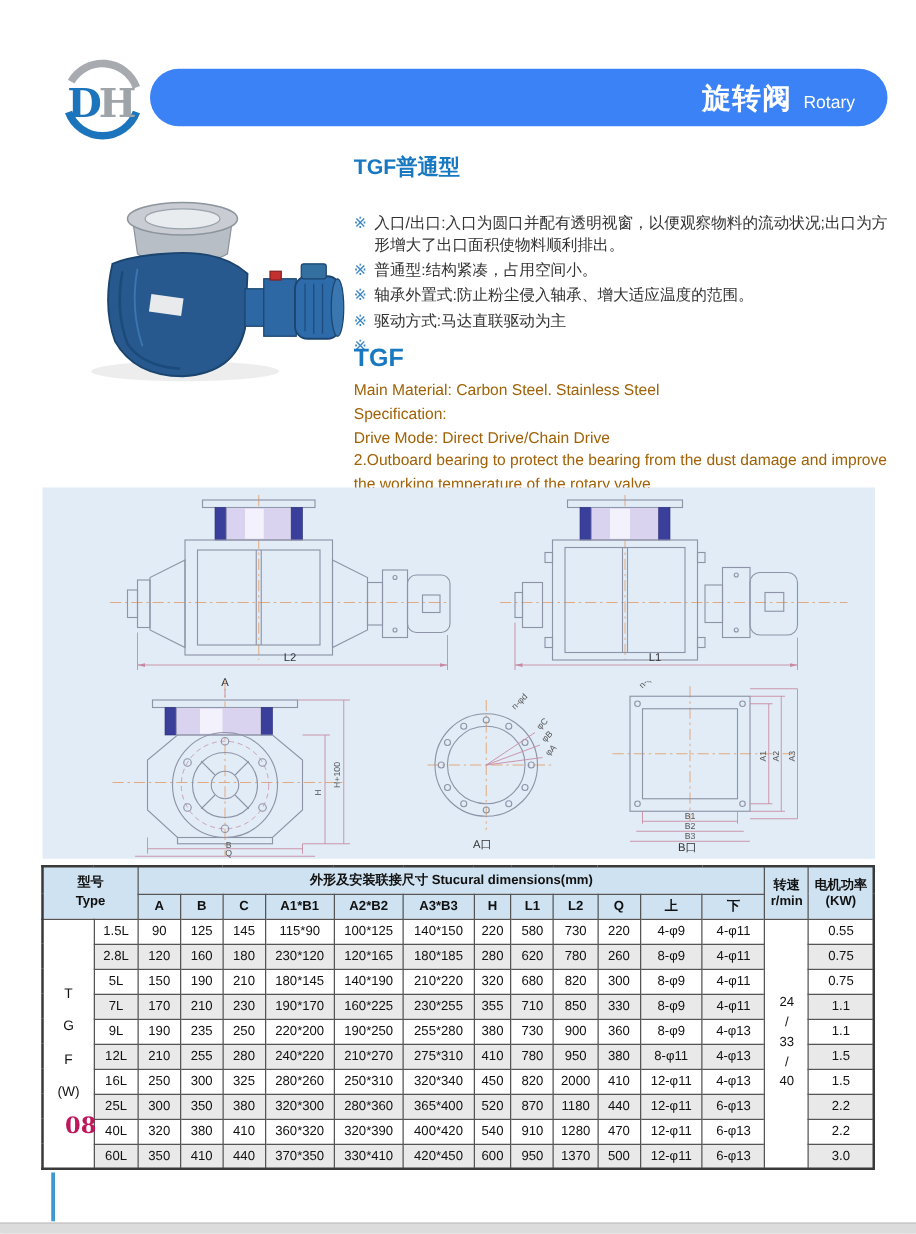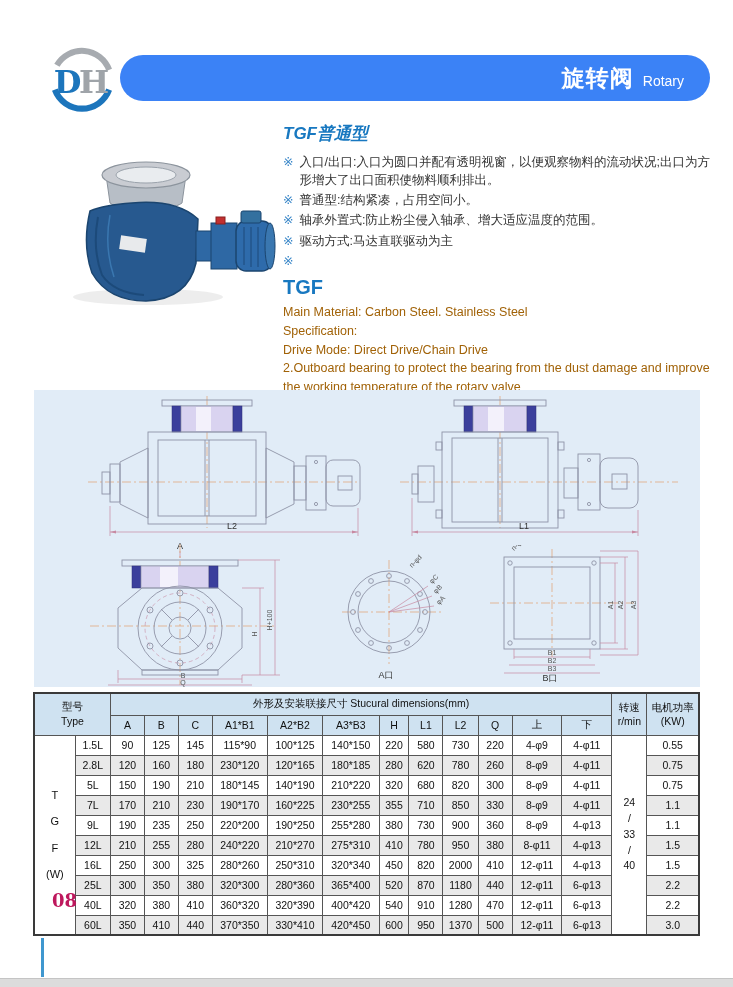--- a/index.html
+++ b/index.html
@@ -13,21 +13,21 @@
   .banner { position:absolute; left:120px; top:55px; width:590px; height:46px; background:#3b82f6;
             border-radius:23px; display:flex; align-items:center; justify-content:flex-end; padding-right:26px; }
   .banner .cn { color:#fff; font-size:23px; font-weight:bold; letter-spacing:1px; }
   .banner .en { color:#fff; font-size:14px; margin-left:9px; padding-top:6px; }
 
   
   .photo { position:absolute; left:48px; top:145px; width:235px; height:170px; }
 
   
   .sec-cn { position:absolute; left:283px; top:122px; width:432px; }
-  .sec-cn h2 { color:#1878c0; font-size:17px; font-weight:bold; margin-bottom:8px;font-style:italic; }
+  .sec-cn h2 { color:#1878c0; font-size:17px; font-weight:bold; margin-bottom:24px; }
   .feature-list { list-style:none; }
   .feature-list li { display:flex; font-size:12.5px; color:#333; line-height:1.45; margin-bottom:2px; }
   .feature-list .mark { color:#3a87c8; margin-right:6px; flex:0 0 auto; }
 
   
   .sec-en { position:absolute; left:283px; top:276px; width:432px; }
   .sec-en h2 { color:#1878c0; font-size:20px; font-weight:bold; margin-bottom:4px; }
   .sec-en .line { font-size:12.5px; color:#a16207; line-height:1.5; }
 
   
@@ -40,21 +40,21 @@
   .gland { fill:#3b3f9c; stroke:#2c2f77; stroke-width:.5; }
   .glass { fill:#d9d3f0; stroke:#8e93a6; stroke-width:.7; }
   .glasshi { fill:#f3f1fb; }
   .tinytxt { font-size:7px; fill:#555; }
 
   
   .spec-table { position:absolute; left:33px; top:692px; width:667px; border-collapse:collapse;
                 table-layout:fixed; font-size:10.5px; color:#111; }
   .spec-table th, .spec-table td { border:1px solid #555; text-align:center; vertical-align:middle; padding:0 1px; }
   .spec-table { border:2px solid #3a3a3a; }
-  .spec-table thead th { background:#cfe2f1; font-weight:normal; }
+  .spec-table thead th { background:#cfe2f1; font-weight:bold; }
   .spec-table thead tr:first-child th { height:22px; }
   .spec-table thead tr:last-child th { height:20px; }
   .spec-table tbody td { height:20px; background:#fff; }
   .spec-table tbody tr.stripe td { background:#e9e9e9; }
   .spec-table td.series, .spec-table td.speed { background:#fff !important; }
   .pre { white-space:pre-line; line-height:1.5; }
   .series { line-height:2.4; font-size:11px; }
 
   
   .footer-bar { position:absolute; left:41px; top:938px; width:3px; height:39px; background:#3f97cf; }

